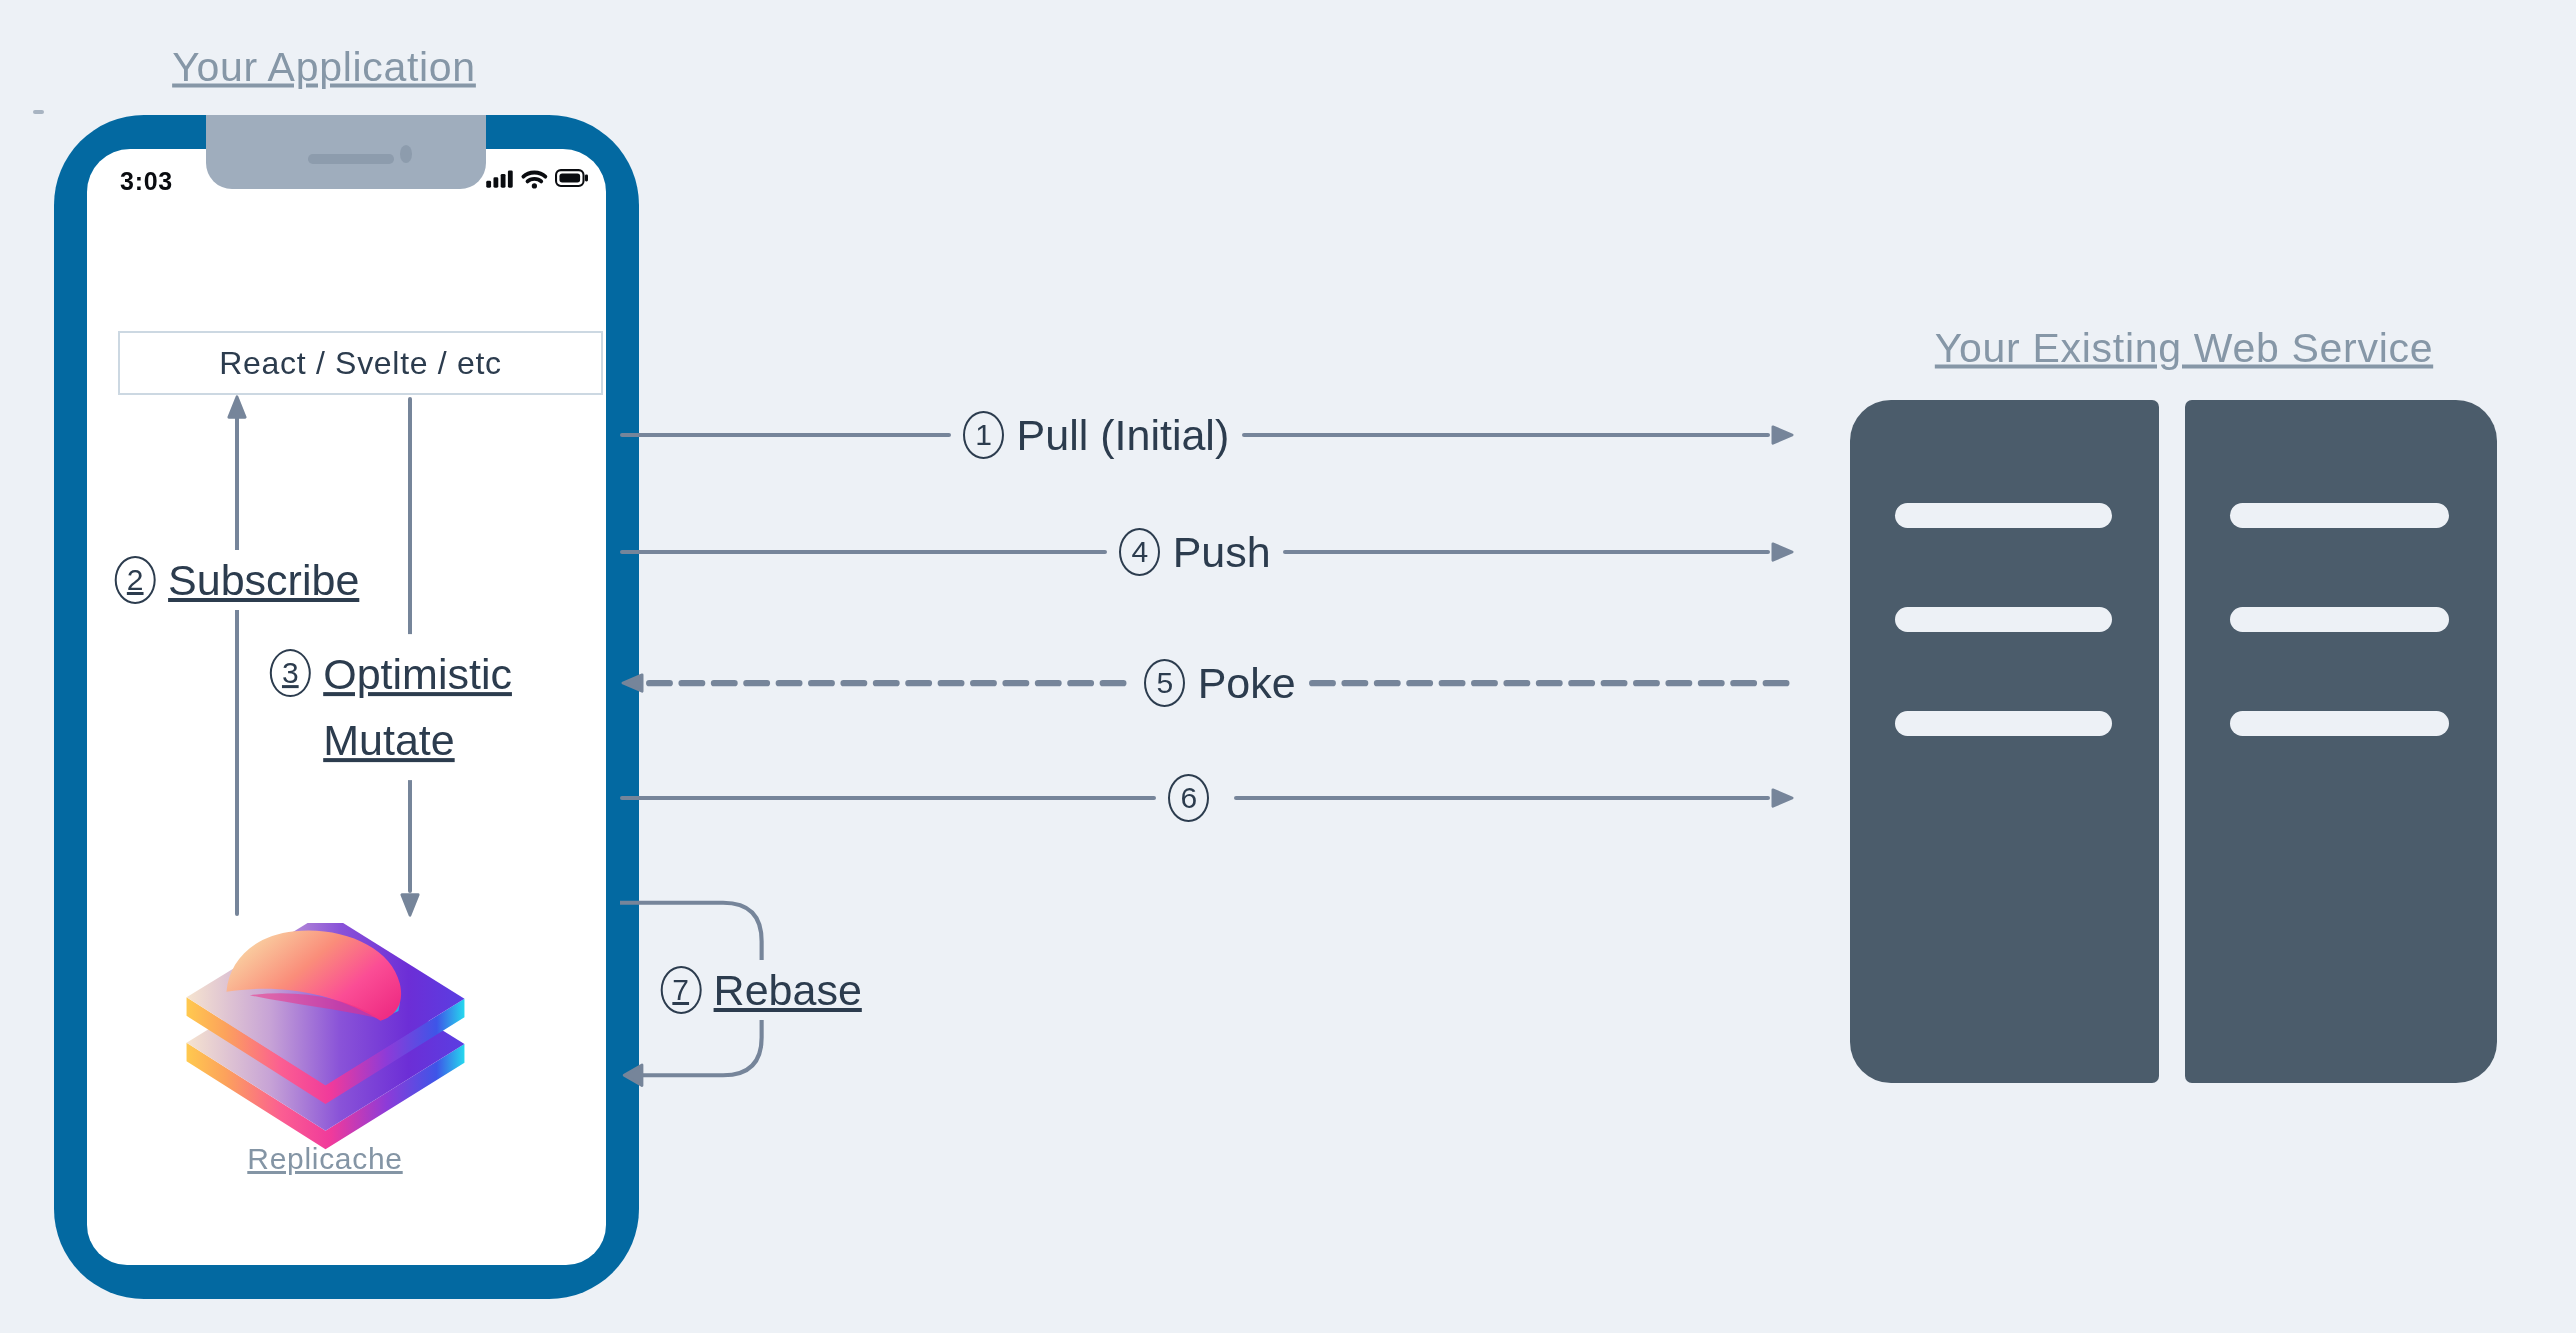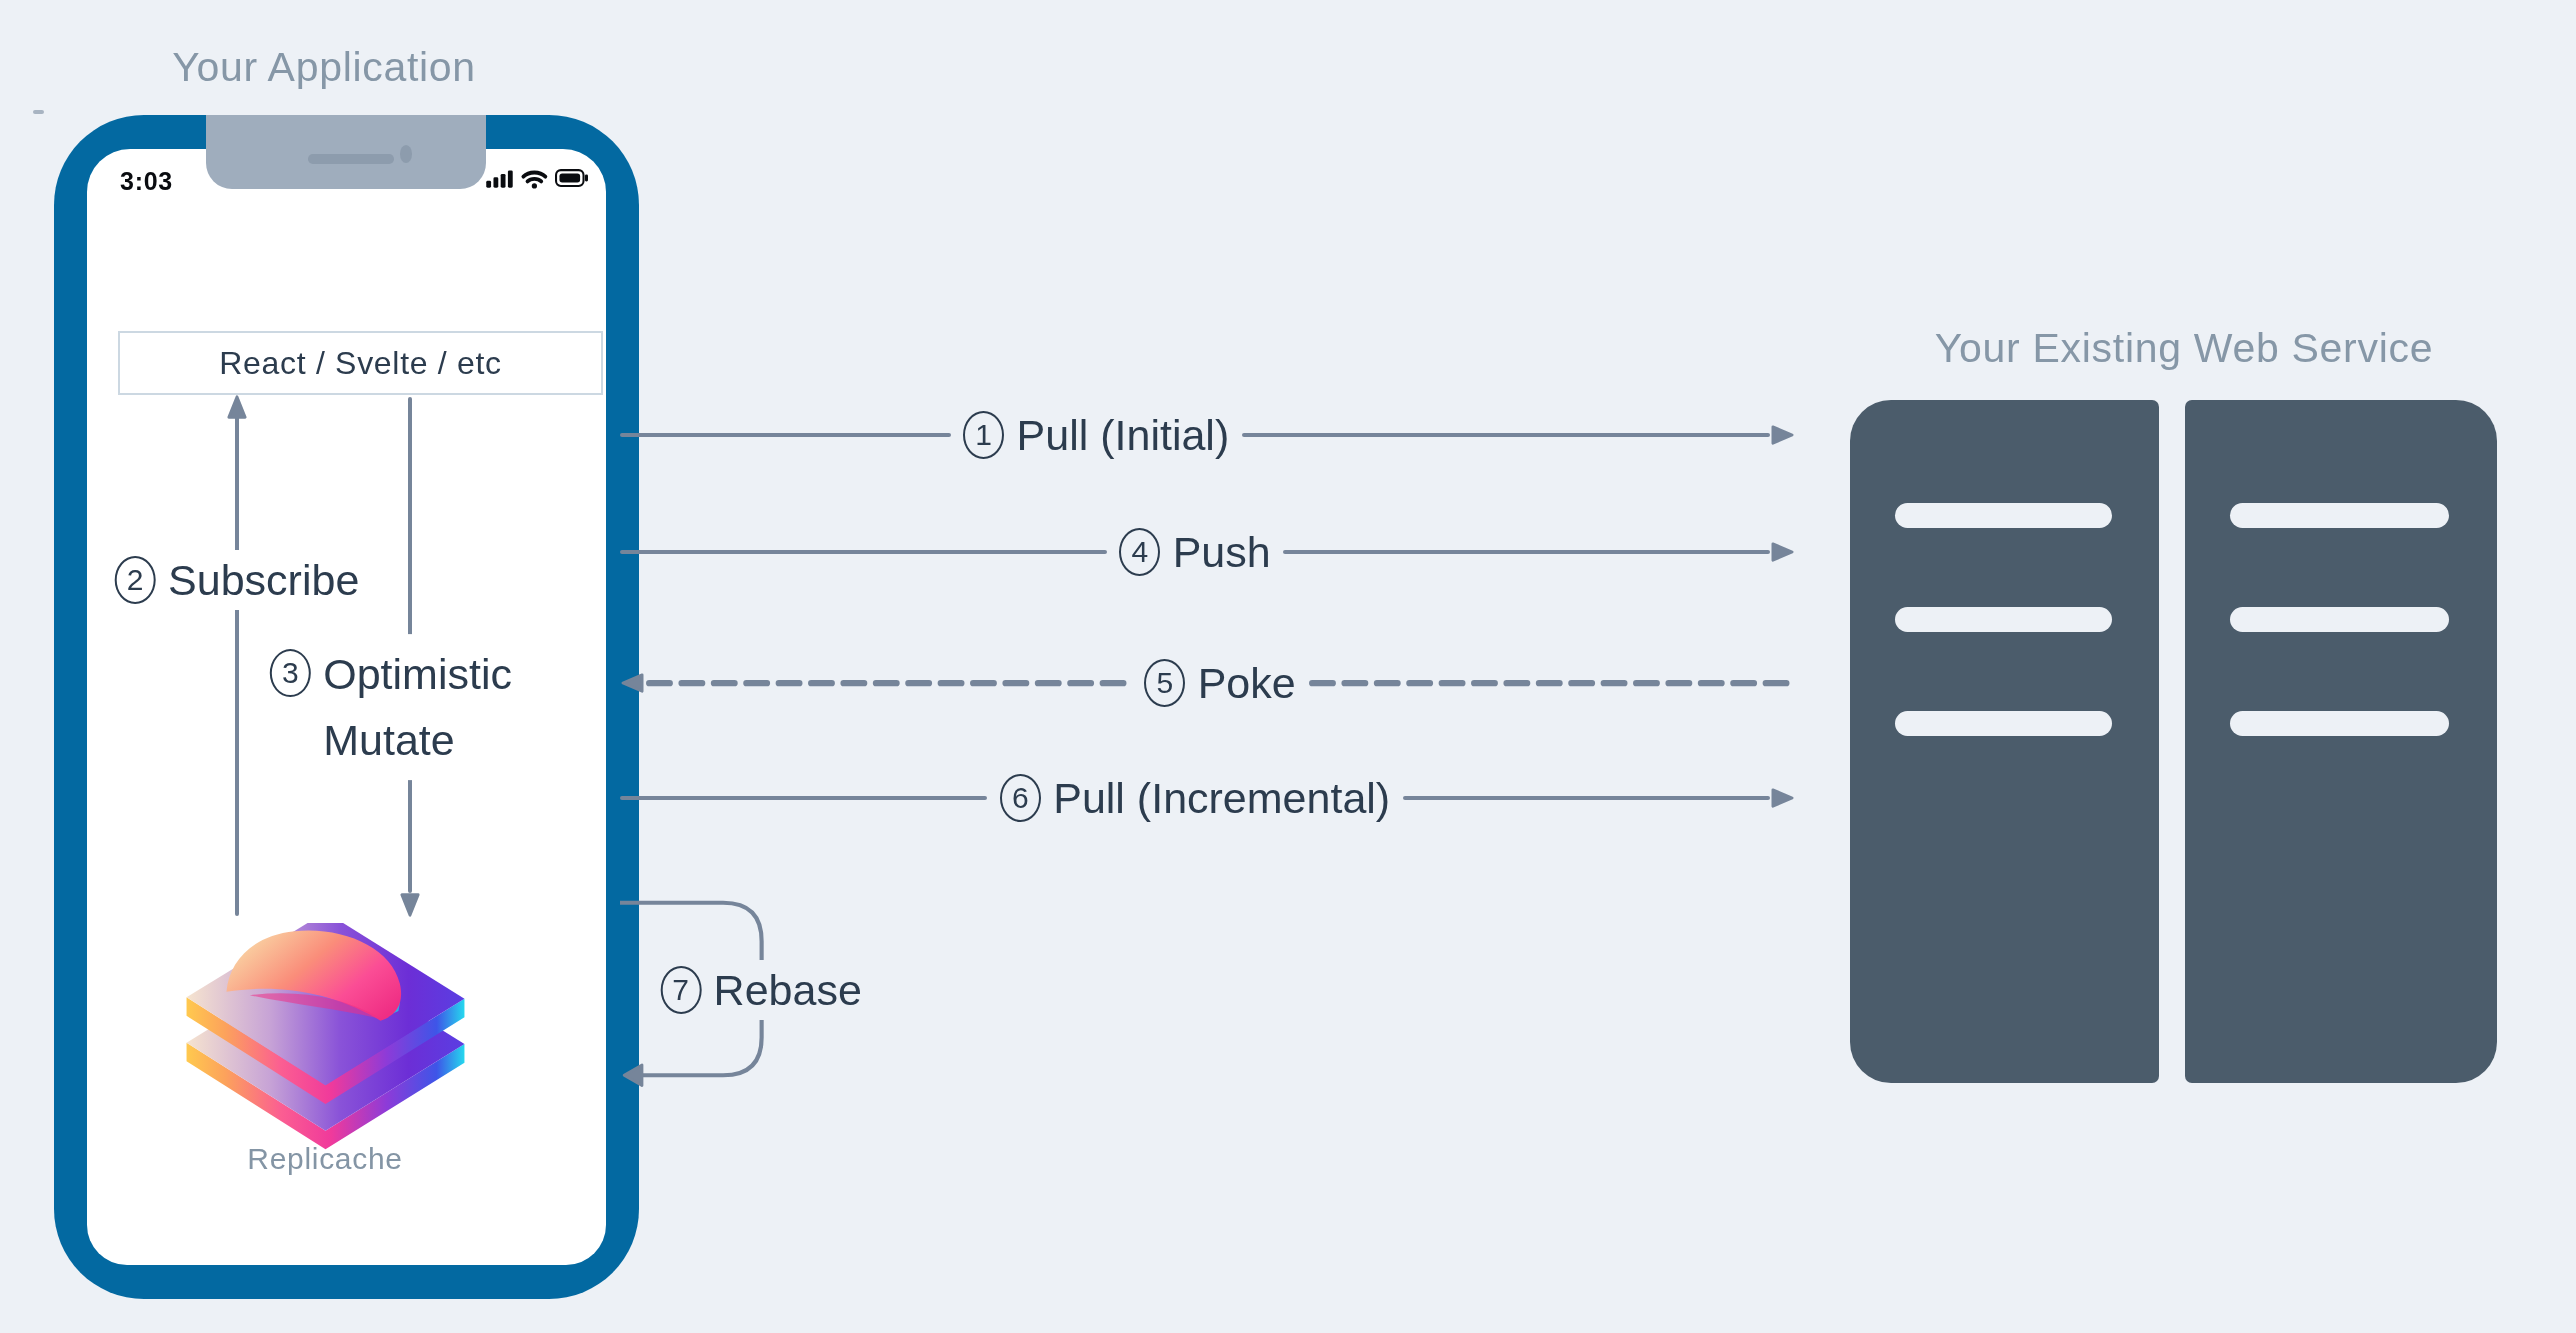--- a/index.html
+++ b/index.html
@@ -5,21 +5,21 @@
   html,body{margin:0;padding:0;}
   body{
     width:2576px;height:1334px;
     background:#edf1f6;
     font-family:"Liberation Sans","DejaVu Sans",sans-serif;
     color:#2c3c4e;
     overflow:hidden;
     position:relative;
   }
   .abs{position:absolute;}
-  .center-anchor{transform:translate(-50%,-50%);}
+  .center-anchor{transform:translate(-50%,-50%);text-decoration:underline;}
 
   
   .panel-title{
     font-size:41px;font-weight:500;color:#8697a7;letter-spacing:0.7px;white-space:nowrap;
   }
 
   
   .stray{left:33px;top:110px;width:11px;height:4.1px;border-radius:2.1px;background:#a8b4c2;}
 
   
@@ -217,21 +217,20 @@
   </span>
   <svg class="dash-svg grow gap-r" preserveAspectRatio="none" viewBox="0 0 706.344 12" width="487" height="8.3">
     <line x1="6" y1="6" x2="100%" y2="6" stroke="#76859a" stroke-width="9" stroke-linecap="round" stroke-dasharray="30 17"></line>
   </svg>
 </div>
 
 <div class="abs hflow" style="top:750px;">
   <span class="hseg grow gap-l"></span>
   <span class="flow-label">
     <span class="num">6</span>
-    <span>Pull (Incremental)</span>
   </span>
   <span class="hseg grow gap-r"></span>
   <svg width="25" height="22" viewBox="0 0 36 32" style="flex:0 0 auto;">
     <polygon points="4,4 32,16 4,28" fill="#76859a" stroke="#76859a" stroke-width="4" stroke-linejoin="round"></polygon>
   </svg>
 </div>
 
 <svg class="abs rebase-svg" width="165" height="207" viewBox="0 0 240 300">
   <path d="M0,15 L150,15 Q206,15 206,71 L206,211 Q206,266 150,266 L30,266" fill="none" stroke="#76859a" stroke-width="6"></path>
   <polygon points="32,251 32,281 6,266" fill="#76859a" stroke="#76859a" stroke-width="4" stroke-linejoin="round"></polygon>

